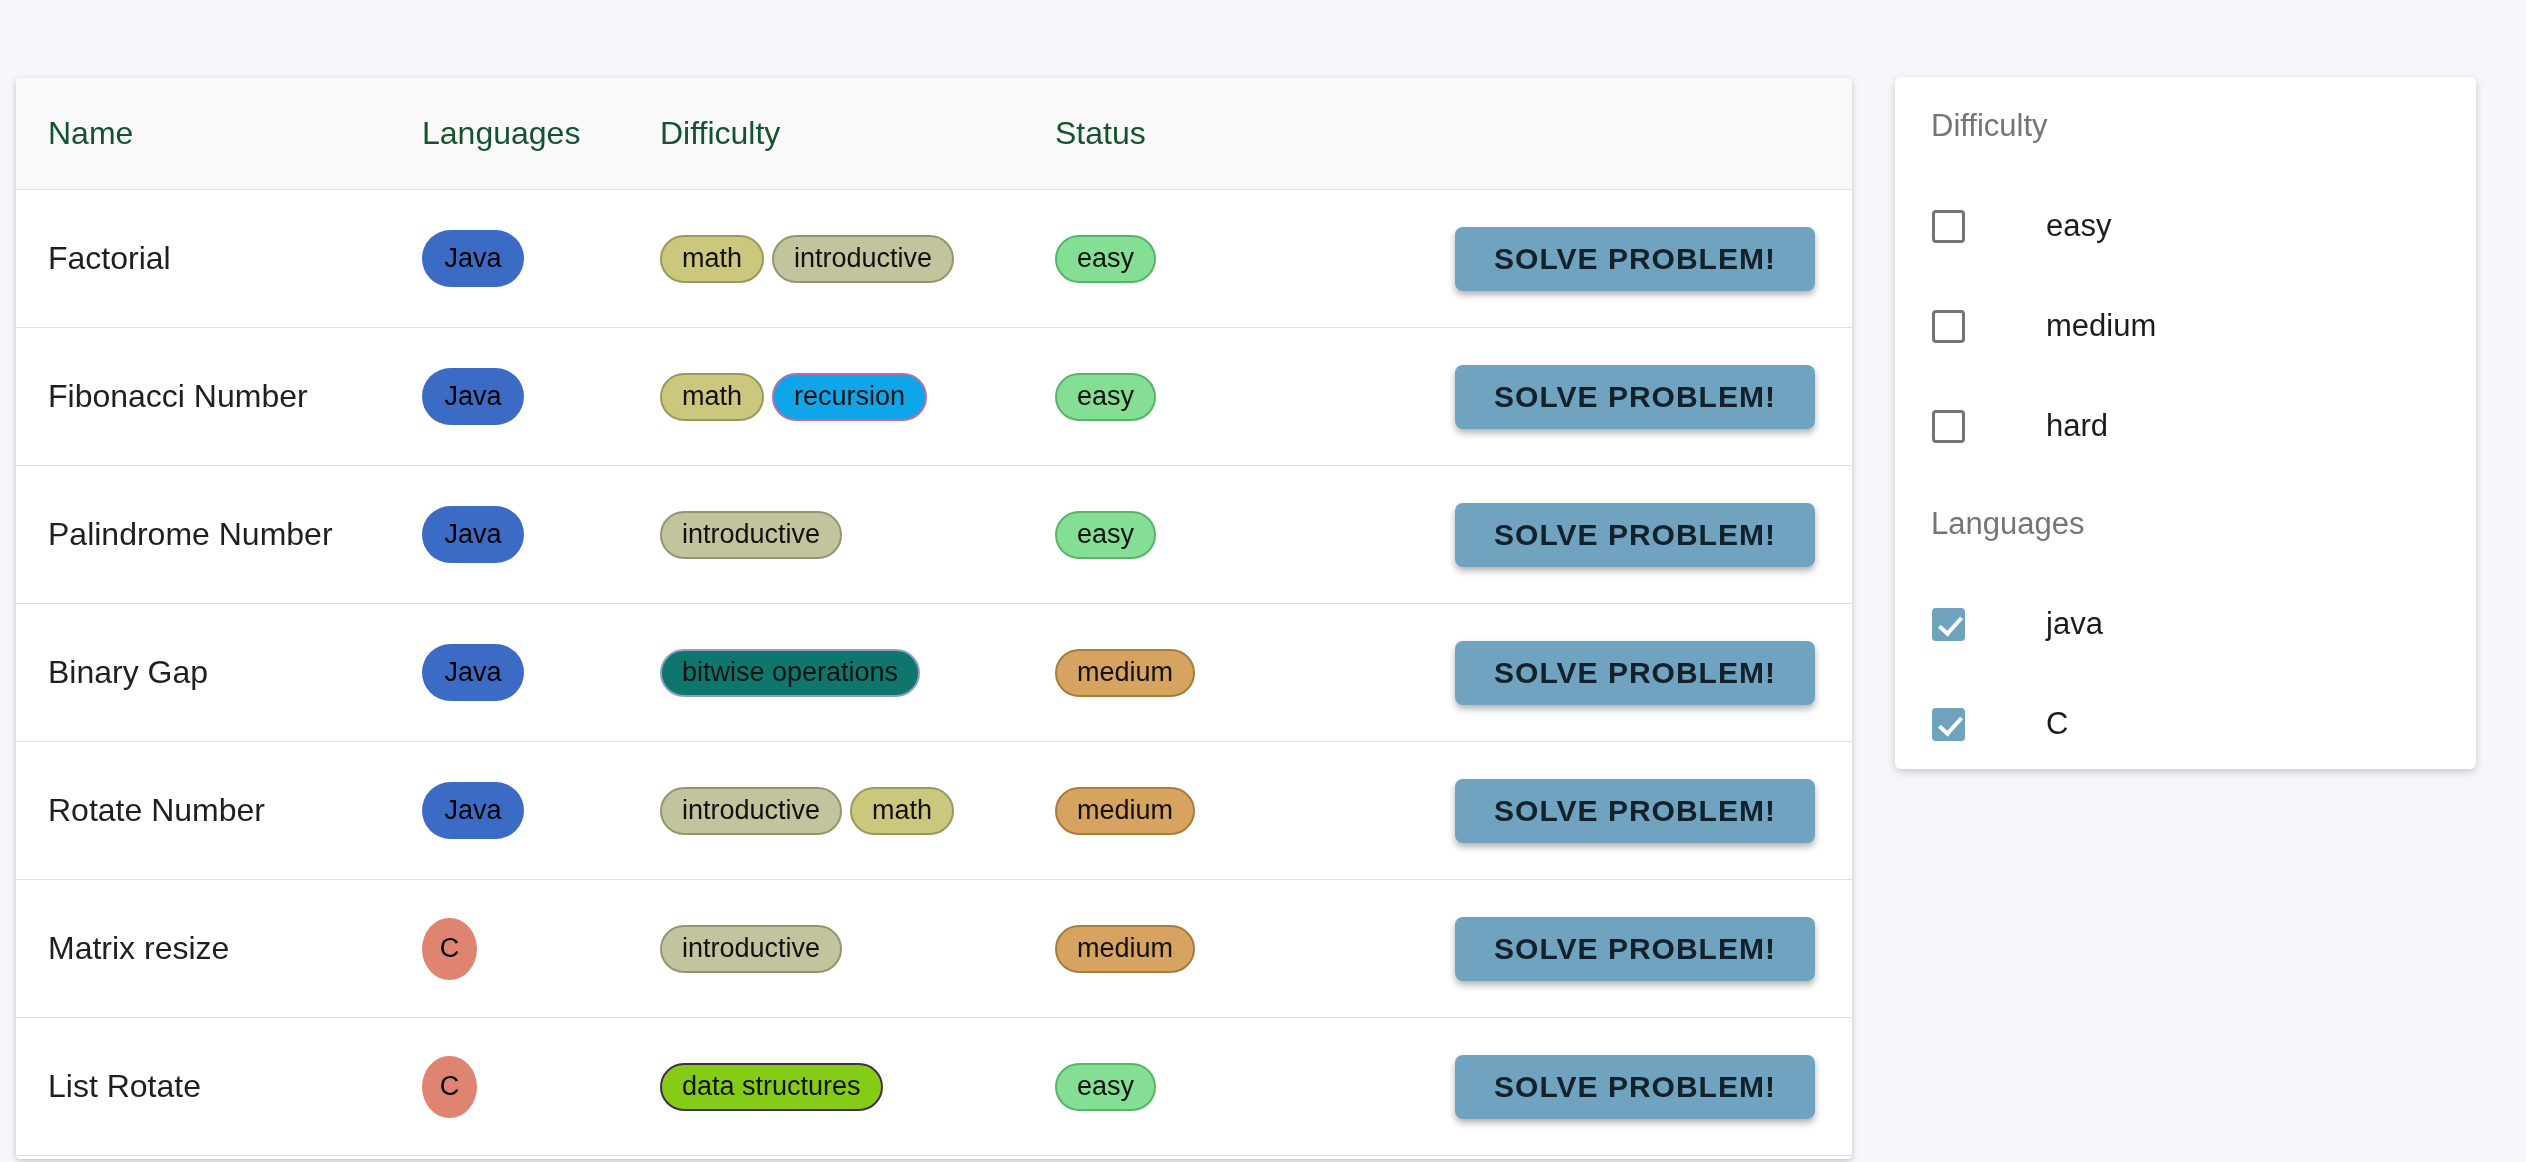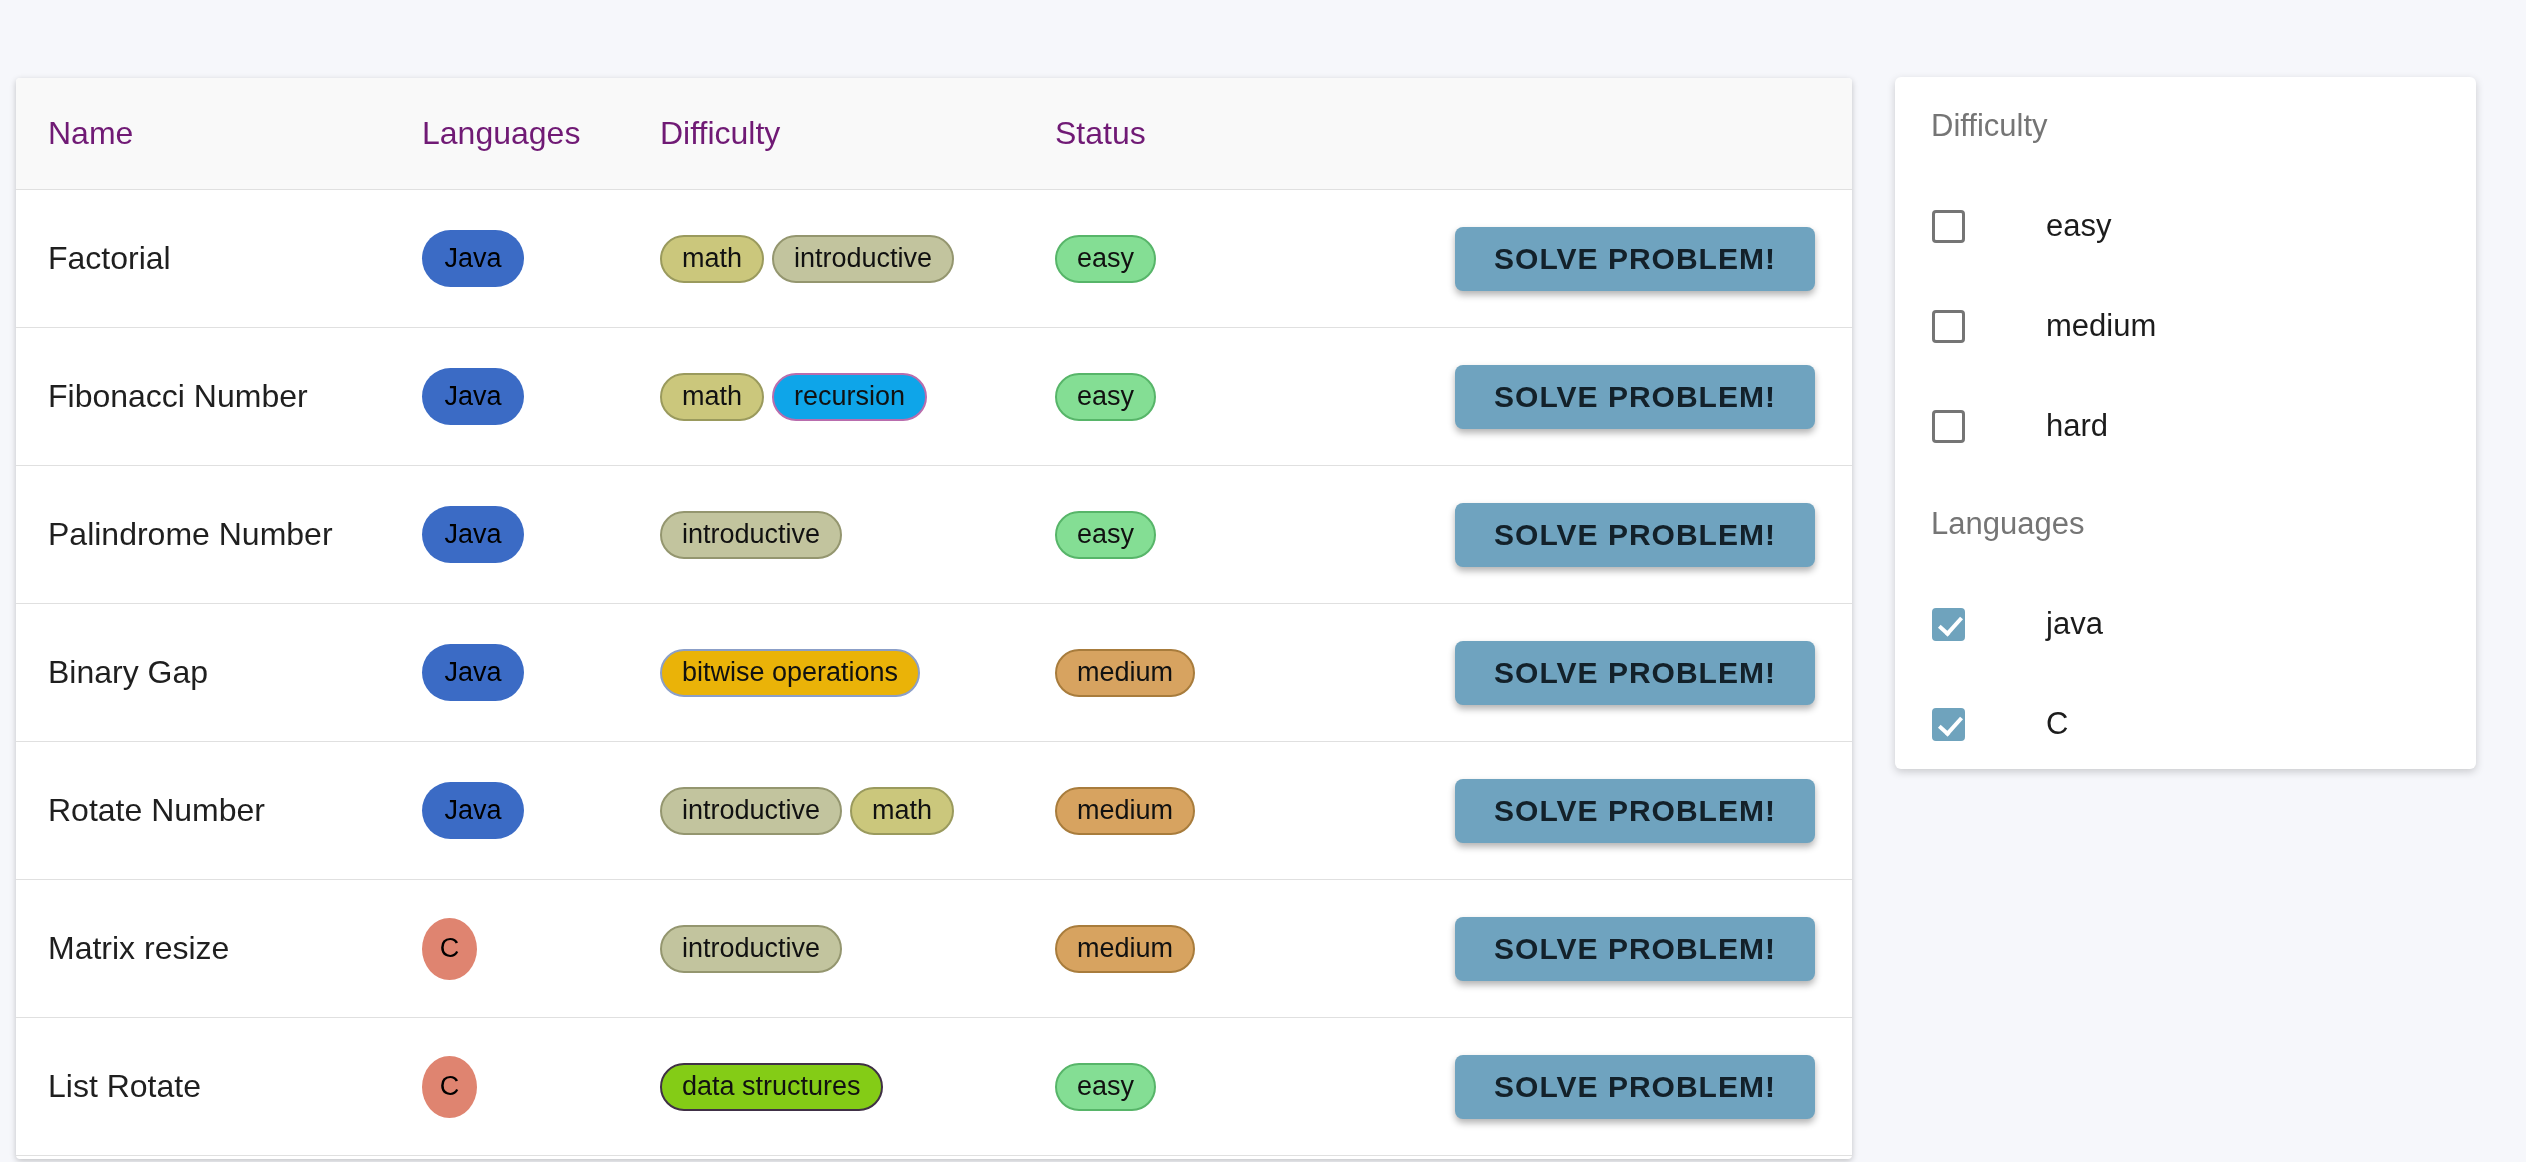--- a/index.html
+++ b/index.html
@@ -33,21 +33,21 @@
     padding-left: 32px;
     box-sizing: border-box;
   }
 
   .thead {
     height: 112px;
     background: #f9f9f9;
     border-bottom: 1px solid #e0e0e0;
     border-radius: 4px 4px 0 0;
     font-size: 32px;
-    color: #701a75;
+    color: #14532d;
   }
 
   .trow {
     height: 138px;
     border-bottom: 1px solid #e0e0e0;
     background: #ffffff;
     font-size: 32px;
   }
 
   .cell { display: flex; align-items: center; }
@@ -229,21 +229,21 @@
       <button class="solve-btn">SOLVE PROBLEM!</button>
     </div>
   </div>
 
   <div class="trow">
     <div class="cell">Binary Gap</div>
     <div class="cell">
       <span class="lang-chip lang-java" style="background: rgb(59, 107, 197);">Java</span>
     </div>
     <div class="cell">
-          <span class="chip tag-chip" style="background: #eab308; border-color: rgb(139, 159, 200);">bitwise operations</span>
+          <span class="chip tag-chip" style="background: #0f766e; border-color: rgb(139, 159, 200);">bitwise operations</span>
         </div>
     <div class="cell">
       <span class="chip" style="background: rgb(215, 163, 96); border-color: rgb(168, 124, 60);">medium</span>
     </div>
     <div class="cell"></div>
     <div class="cell">
       <button class="solve-btn">SOLVE PROBLEM!</button>
     </div>
   </div>
 

